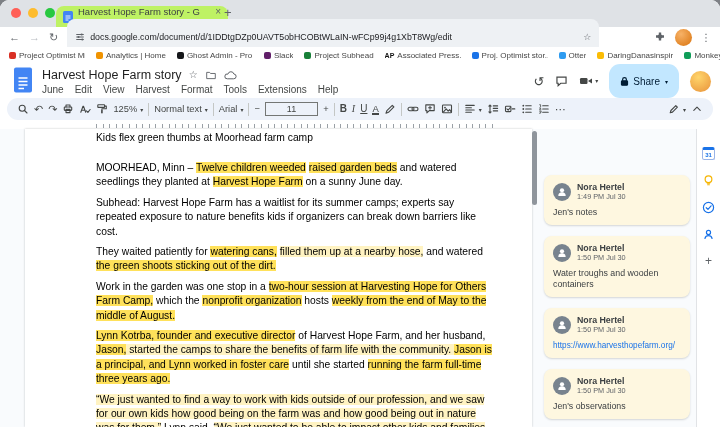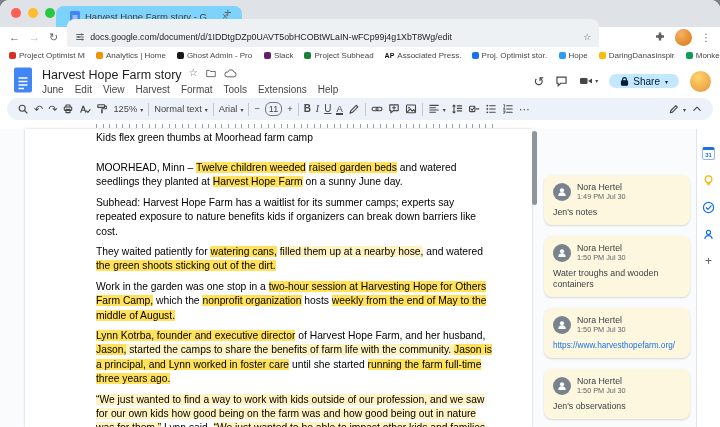--- a/index.html
+++ b/index.html
@@ -3,53 +3,53 @@
 <meta charset="utf-8">
 <style>
   html,body{margin:0;padding:0}
   body{width:720px;height:427px;background:#7d8085;font-family:"Liberation Sans",sans-serif;overflow:hidden}
   #window{position:relative;width:720px;height:427px;border-radius:9px 9px 0 0;overflow:hidden;background:#fff}
   
   .tabbar{position:absolute;top:0;left:0;right:0;height:27px;background:#dfe2e6}
   .lights{position:absolute;left:11px;top:8px;display:flex;gap:7px}
   .light{width:10px;height:10px;border-radius:50%}
   .red{background:#ff5f57}.yellow{background:#febc2e}.green{background:#28c840}
-  .tab{position:absolute;left:56px;top:6px;width:158px;height:21px;background:#7dd3fc;border-radius:8px 8px 0 0;display:flex;align-items:center;gap:5px;padding:0 14px;font-size:9.5px;color:#3c4043}
+  .tab{position:absolute;left:56px;top:6px;width:158px;height:21px;background:#bef264;border-radius:8px 8px 0 0;display:flex;gap:5px;padding:0 7px;font-size:9.5px;color:#3c4043}
   .tab-label{flex:1;white-space:nowrap;overflow:hidden;text-overflow:ellipsis}
   .tab-close{font-size:10px;color:#5f6368}
   .newtab{position:absolute;left:224px;top:5px;font-size:13px;color:#5f6368}
   .urlrow{position:absolute;top:27px;left:0;right:0;height:20px;background:#fff;display:flex;align-items:center;padding:0 9px;gap:9px}
   .navg{font-size:11px;color:#5f6368;line-height:1}
   .navg.dis{color:#b8bcc1}
   .urlpill{height:15px;background:#eef1f4;border-radius:8px;display:flex;align-items:center;gap:5px;padding:11px 8px;width:516px;font-size:8.8px;color:#202124}
   .urlpill .url{flex:1;white-space:nowrap;overflow:hidden}
   .pill-star{color:#5f6368;font-size:9px}
   .rt-icons{margin-left:auto;display:flex;align-items:center;gap:9px}
   .bavatar{width:17px;height:17px;border-radius:50%;background:radial-gradient(circle at 35% 30%,#f7b267,#d9730d)}
   .kebab{color:#5f6368;font-size:10px}
   .bookmarks{position:absolute;top:47px;left:0;right:0;height:16px;background:#fff;border-bottom:1px solid #e3e6e9;display:flex;align-items:center;gap:11px;padding:0 9px;overflow:hidden}
   .bm{display:flex;align-items:center;gap:3px;font-size:8px;color:#474747;white-space:nowrap;max-width:76px;overflow:hidden;flex:0 0 auto}
   .bm-dot{width:7px;height:7px;border-radius:2px;flex:0 0 auto}
   .bm-txt{font-weight:bold;font-size:7px;flex:0 0 auto}
   
   .dochead{position:absolute;top:63px;left:0;right:0;height:35px;background:#fff}
   .docslogo{position:absolute;left:13px;top:4px}
-  .title-row{position:absolute;left:42px;top:5px;display:flex;align-items:flex-start;gap:7px;font-size:12.5px;color:#1f1f1f}
+  .title-row{position:absolute;left:42px;top:5px;display:flex;align-items:center;gap:7px;font-size:12.5px;color:#1f1f1f}
   .title-ic{color:#5f6368;font-size:10px;line-height:1;display:flex;align-items:center}
   .menus{position:absolute;left:42px;top:21px;display:flex;gap:11px;font-size:10px;color:#444746}
   .head-right{position:absolute;right:9px;top:6px;display:flex;align-items:center;gap:11px;height:24px}
   .hr-ic{color:#444746;font-size:13px;line-height:1;display:flex;align-items:center;gap:1px}
-  .share{height:14px;border-radius:11px;display:flex;align-items:center;gap:4px;padding:0 11px;font-size:10px;color:#001d35;background:var(--share-bg,#c2e7ff)}
+  .share{height:34px;border-radius:11px;display:flex;align-items:center;gap:4px;padding:0 11px;font-size:10px;color:#001d35;background:var(--share-bg,#c2e7ff)}
   .davatar{width:21px;height:21px;border-radius:50%;background:radial-gradient(circle at 40% 30%,#ffd56b,#e8923a)}
   
   .toolbar{position:absolute;top:98px;left:7px;right:7px;height:22px;background:#edf2fa;border-radius:11px;display:flex;align-items:center;gap:5px;padding:0 10px;overflow:hidden}
   .tbtn{display:flex;align-items:center;gap:2px;font-size:9.3px;color:#444746;flex:0 0 auto}
   .arr{font-size:6px;margin-left:1px;color:inherit}
   .sep{width:1px;height:13px;background:#c4c7c5;flex:0 0 auto}
-  .boxed{border:1px solid #747775;border-radius:6px;padding:0 3px;font-size:9px;line-height:12px}
+  .boxed{border:1px solid #747775;border-radius:0;padding:0 21px;font-size:9px;line-height:12px}
   .mla{margin-left:auto}
   .g{font-size:11px;color:#444746;line-height:1}
   .bI{font-weight:bold;font-size:10px}
   .iI{font-style:italic;font-family:"Liberation Serif",serif;font-size:10px}
   .uI{text-decoration:underline;font-size:10px}
   .aI{font-size:9.5px;border-bottom:2.5px solid #444746;line-height:9px}
   
   .ruler{position:absolute;top:120px;left:0;right:24px;height:9px;background:#fff}
   .ruler-ticks{position:absolute;left:96px;width:400px;bottom:1px;height:4px;background:repeating-linear-gradient(90deg,#9aa0a6 0 1px,transparent 1px 6.6px)}
   
@@ -59,21 +59,21 @@
   .page p.headline{margin-bottom:16px}
   mark{color:inherit;padding:0}
   mark.y{background:var(--hl-y,#ffe15a)}
   mark.c{background:var(--hl-c,#fff3c2)}
   .scroll-thumb{position:absolute;left:532px;top:2px;width:5px;height:74px;border-radius:2.5px;background:#8f959c}
   
   .comments{position:absolute;left:544px;width:146px;top:0;padding-top:46px;display:flex;flex-direction:column;gap:11px;box-sizing:border-box}
   .card{background:var(--card-bg,#fef7e0);border-radius:8px;padding:7px 9px;box-shadow:0 1px 2px rgba(60,64,67,.2)}
   .card-head{display:flex;gap:6px;align-items:center}
   .cavatar{width:18px;height:18px;border-radius:50%;background:#78838e;display:flex;align-items:center;justify-content:center;flex:0 0 auto;overflow:hidden}
-  .cname{font-size:8.8px;font-weight:normal;color:#3c4043;line-height:10px}
+  .cname{font-size:8.8px;font-weight:bold;color:#3c4043;line-height:10px}
   .ctime{font-size:7.3px;color:#5f6368;line-height:9px}
   .ctext{margin-top:6px;font-size:8.8px;color:#3c4043;line-height:11px}
   .ctext.link{color:#1a73e8;white-space:nowrap;overflow:hidden;font-size:8.2px}
   
   .sidestrip{position:absolute;right:0;top:0;bottom:0;width:24px;background:#fff;border-left:1px solid #e1e3e6;display:flex;flex-direction:column;align-items:center;padding-top:18px;gap:14px;box-sizing:border-box}
   .sp-cal{width:13px;height:13px;border-radius:2.5px;background:#fff;border:1px solid #9ab4e8;border-top:3.5px solid #1a73e8;font-size:6px;font-weight:bold;color:#1a73e8;display:flex;align-items:center;justify-content:center;box-sizing:border-box}
   .spbtn{display:flex;align-items:center;justify-content:center}
 </style>
 </head>
 <body>
@@ -150,21 +150,21 @@
       <span class="bm">
         <span class="bm-txt" style="color: rgb(17, 17, 17);">AP</span>
         <span>Associated Press...</span>
       </span>
       <span class="bm">
         <span class="bm-dot" style="background: rgb(26, 115, 232);"></span>
         <span>Proj. Optimist stor...</span>
       </span>
       <span class="bm">
         <span class="bm-dot" style="background: rgb(46, 155, 240);"></span>
-        <span>Hope</span>
+        <span>Otter</span>
       </span>
       <span class="bm">
         <span class="bm-dot" style="background: rgb(251, 188, 4);"></span>
         <span>DaringDanasinspir...</span>
       </span>
       <span class="bm">
         <span class="bm-dot" style="background: rgb(15, 157, 88);"></span>
         <span>Monkeypod Fundr...</span>
       </span>
     </div>

